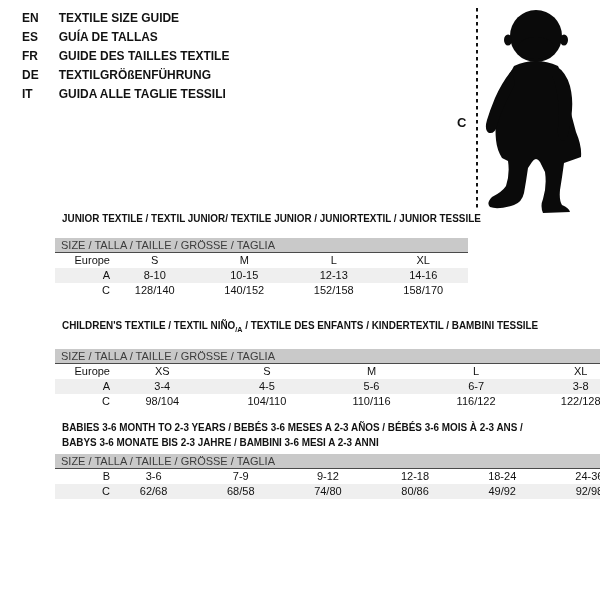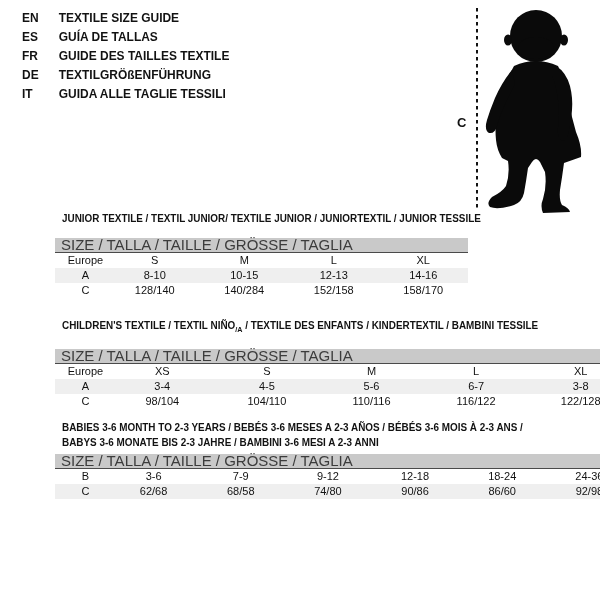--- a/index.html
+++ b/index.html
@@ -14,25 +14,25 @@
   
   .figure-svg{position:absolute;left:450px;top:0;width:150px;height:215px;}
 
   
   .tbl{position:absolute;left:15px;margin-left:40px;}
   .t1{top:211px;width:413px;}
   .t2{top:318px;width:578px;}
   .t3{top:420px;width:578px;}
   .tbl-title{font-size:11px;font-weight:bold;line-height:15px;margin-left:7px;transform:scaleX(0.9);transform-origin:left center;white-space:nowrap;}
   .tbl-title sub{font-size:8px;}
-  .size-bar{margin-top:12px;background:#c9c9c9;color:#3c3c3c;font-size:15px;height:14px;line-height:14px;padding-left:6px;border-bottom:1.5px solid #4a4a4a;transform-origin:left center;white-space:nowrap;}
+  .size-bar{margin-top:12px;background:#c9c9c9;color:#3c3c3c;font-size:11px;height:14px;line-height:14px;padding-left:6px;border-bottom:1.5px solid #4a4a4a;transform-origin:left center;white-space:nowrap;}
   .t3 .size-bar{margin-top:4px;}
   table{width:100%;border-collapse:collapse;table-layout:fixed;font-size:11px;}
   td{height:15px;line-height:15px;padding:0;text-align:center;white-space:nowrap;}
-  td.lbl{text-align:center;padding-left:6px;}
+  td.lbl{text-align:right;padding-left:6px;}
   tr:nth-child(even) td{background:#efefef;}
   col.label-col{width:55px;}
 
   
   .notes{position:absolute;left:22px;top:536px;}
   .note-line{font-size:11px;font-weight:bold;line-height:17px;transform:scaleX(0.9);transform-origin:left center;white-space:nowrap;}
 </style>
 </head>
 <body>
 
@@ -97,21 +97,21 @@
       <tr>
         <td class="lbl">A</td>
         <td>8-10</td>
         <td>10-15</td>
         <td>12-13</td>
         <td>14-16</td>
       </tr>
       <tr>
         <td class="lbl">C</td>
         <td>128/140</td>
-        <td>140/284</td>
+        <td>140/152</td>
         <td>152/158</td>
         <td>158/170</td>
       </tr>
     </tbody>
       </table>
   </div>
 
   <div class="tbl t2">
     <div class="tbl-title">
       <span>CHILDREN'S TEXTILE / TEXTIL NIÑO</span><sub>/A</sub><span> / TEXTILE DES ENFANTS / KINDERTEXTIL / BAMBINI TESSILE</span>
@@ -177,22 +177,22 @@
         <td>9-12</td>
         <td>12-18</td>
         <td>18-24</td>
         <td>24-36</td>
       </tr>
       <tr>
         <td class="lbl">C</td>
         <td>62/68</td>
         <td>68/58</td>
         <td>74/80</td>
-        <td>90/86</td>
-        <td>86/60</td>
+        <td>80/86</td>
+        <td>49/92</td>
         <td>92/98</td>
       </tr>
     </tbody>
       </table>
   </div>
 
 
 </div>
 
 </body></html>

